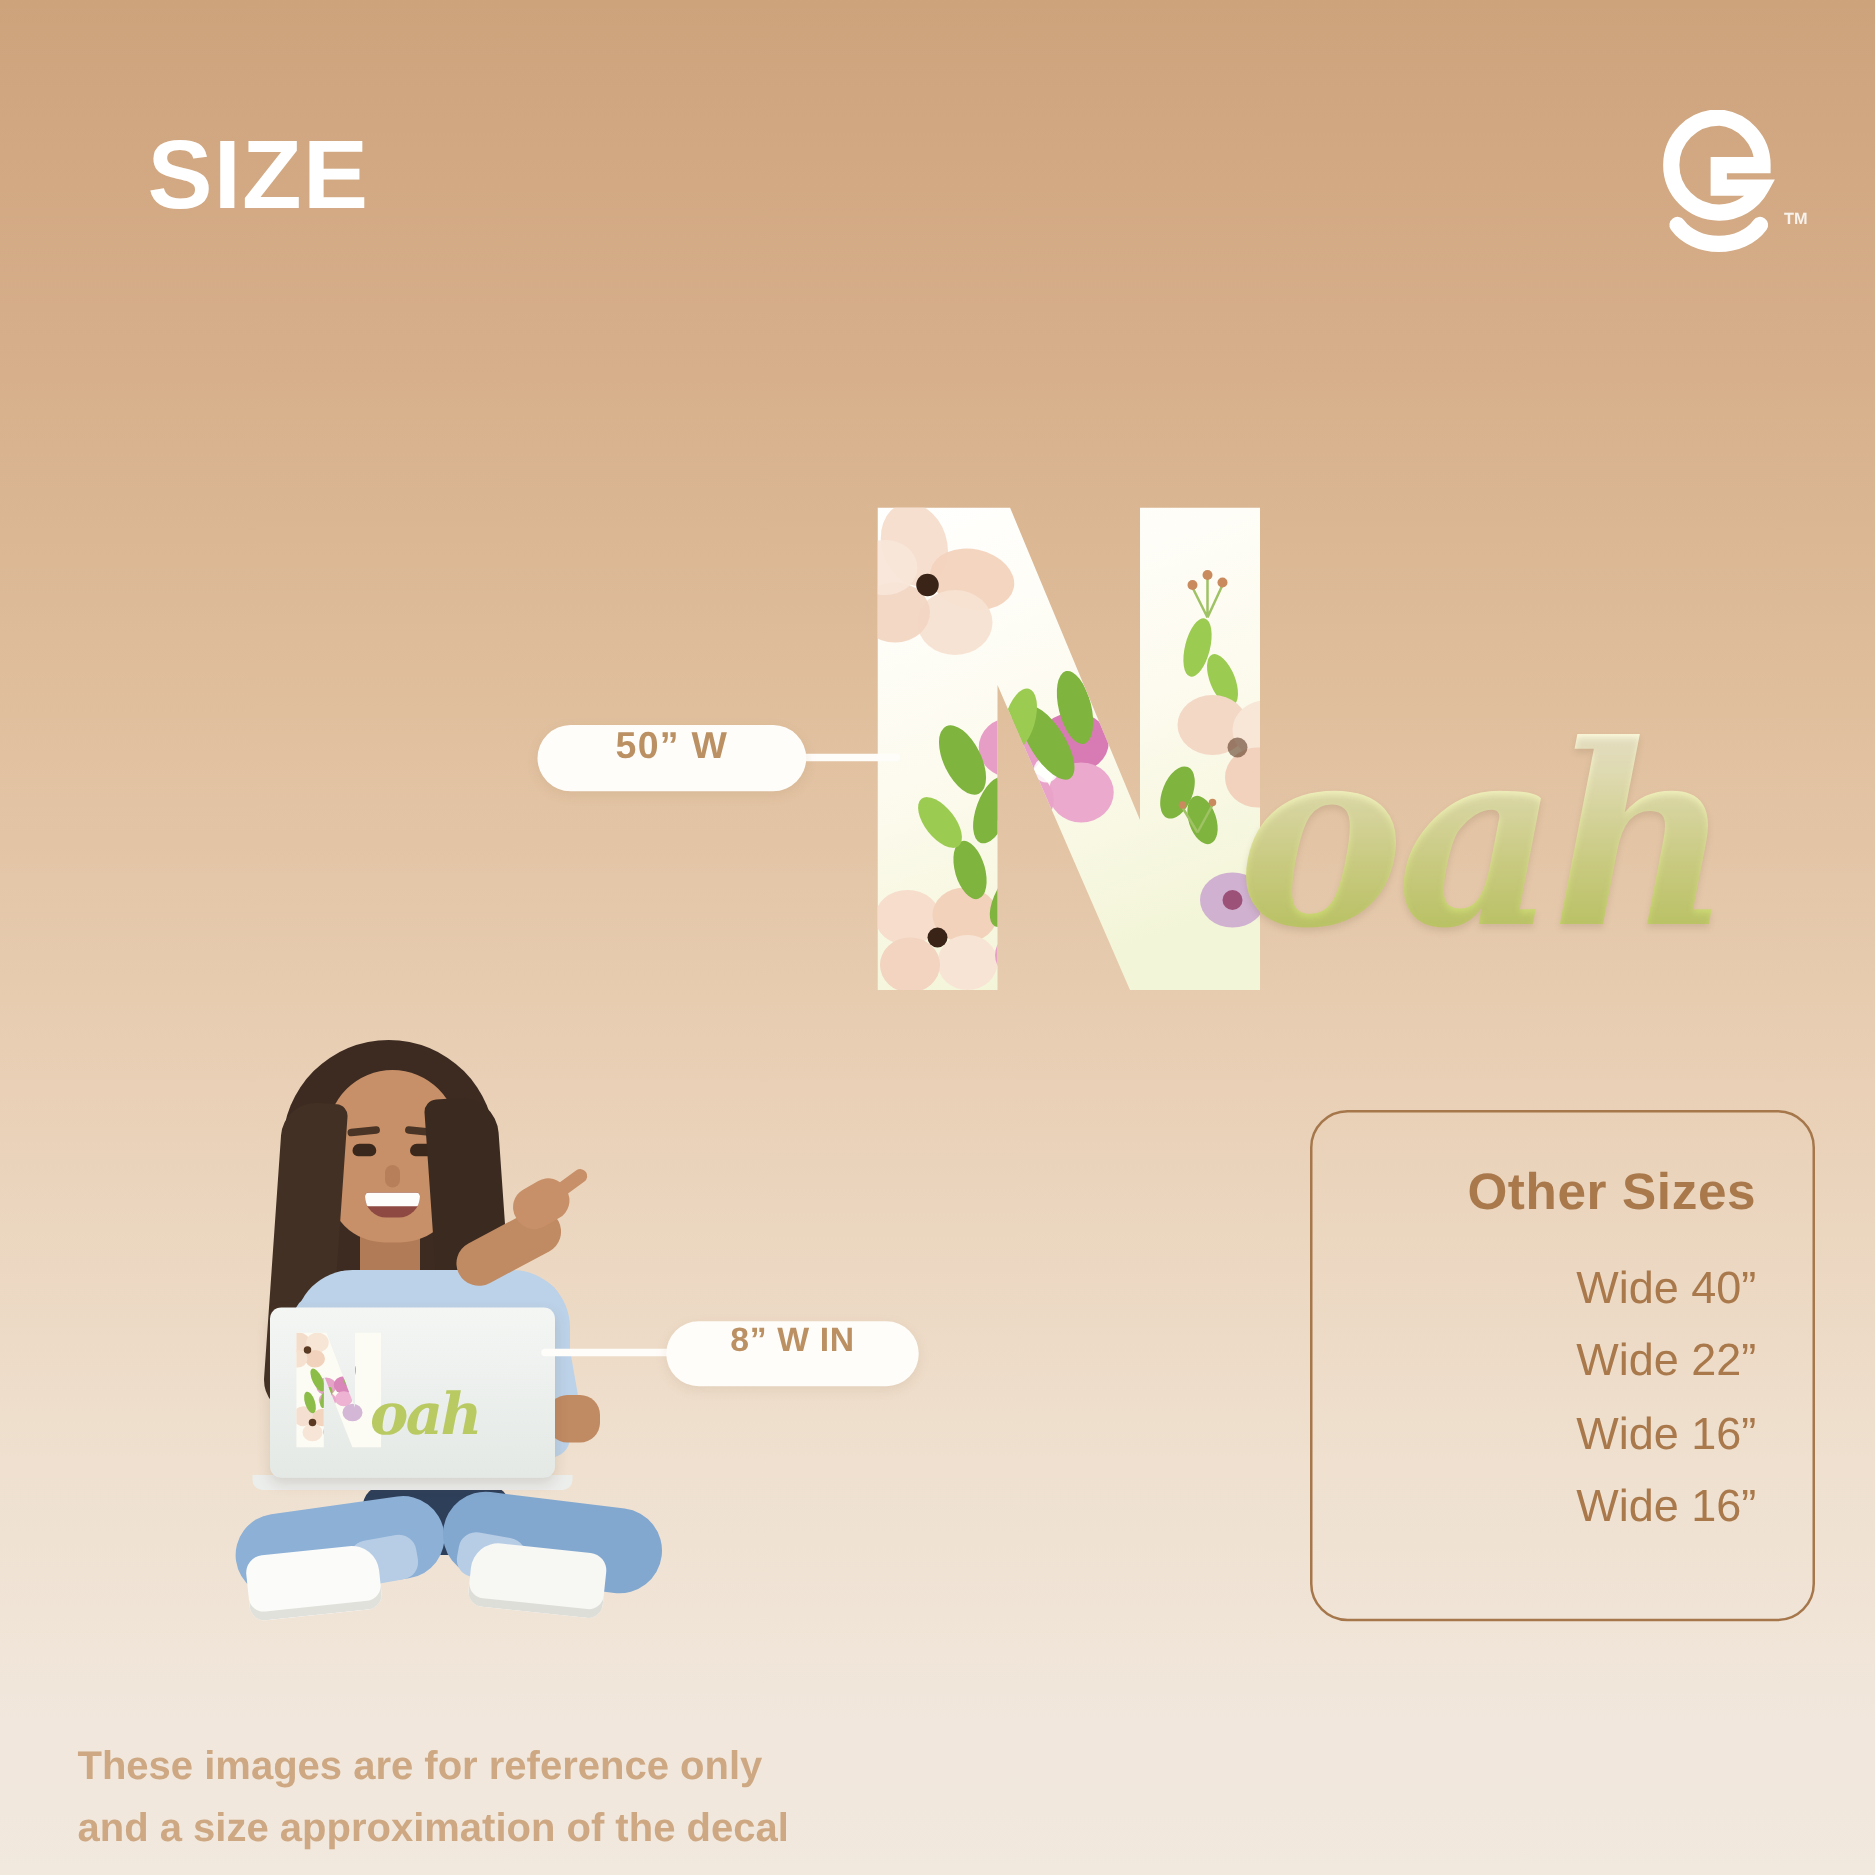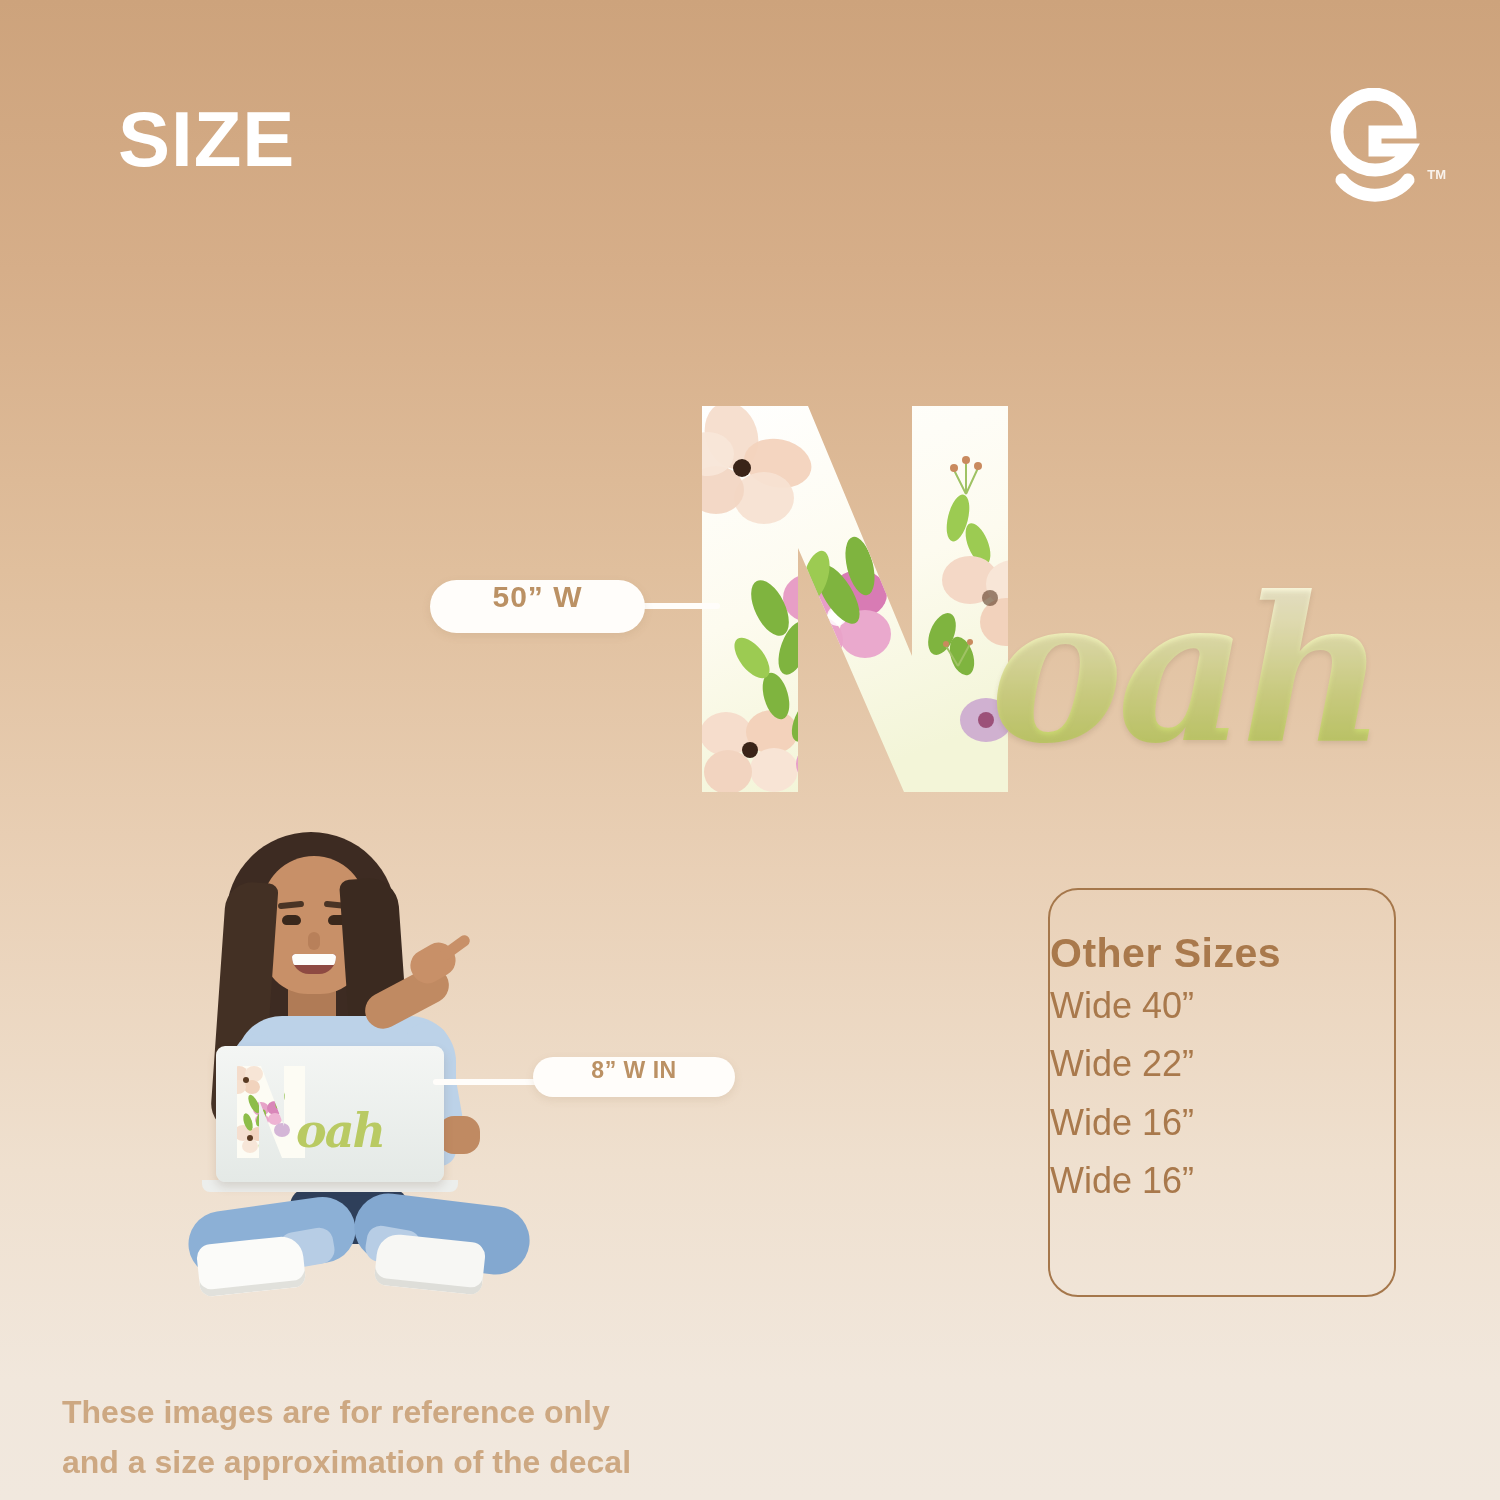--- a/index.html
+++ b/index.html
@@ -49,33 +49,33 @@
   
   .pill {
     position:absolute;
     background:#fffdfa;
     border-radius:40px;
     color:#bb9164; font-weight:bold;
     display:flex; align-items:flex-start; justify-content:center;
     box-shadow:0 3px 9px rgba(150,115,80,.13);
   }
   .pill-50 { left:430px; top:580px; width:215px; height:53px; font-size:30px; letter-spacing:1px; }
-  .pill-8  { left:533px; top:1057px; width:202px; height:40px; font-size:23px; letter-spacing:.5px; }
+  .pill-8  { left:533px; top:1057px; width:202px; height:52px; font-size:27px; letter-spacing:.5px; }
   .leader { position:absolute; background:#fffdfa; height:6px; border-radius:3px; }
   .leader-50 { left:640px; top:603px; width:80px; }
   .leader-8  { left:433px; top:1079px; width:108px; }
 
   
   .sizes-box {
-    position:absolute; left:1048px; top:888px; width:348px; height:409px;
+    position:absolute; left:1048px; top:888px; width:404px; height:409px;
     border:2px solid #a5774b; border-radius:30px;
-    padding:40px 45px 0 0; 
+    padding:40px 45px 0 0; text-align:right;
   }
   .sizes-title { color:#a9794c; font-weight:bold; font-size:41px; letter-spacing:.5px; }
-  .sizes-list { list-style:none; margin-top:0; }
+  .sizes-list { list-style:none; margin-top:24px; }
   .sizes-list li { color:#a9794c; font-size:36px; line-height:1.62; }
 
   
   .footer {
     position:absolute; left:62px; top:1388px;
     color:#cda882; font-weight:bold; font-size:32px; line-height:1.55;
   }
   .footer span { display:block; }
 
   

